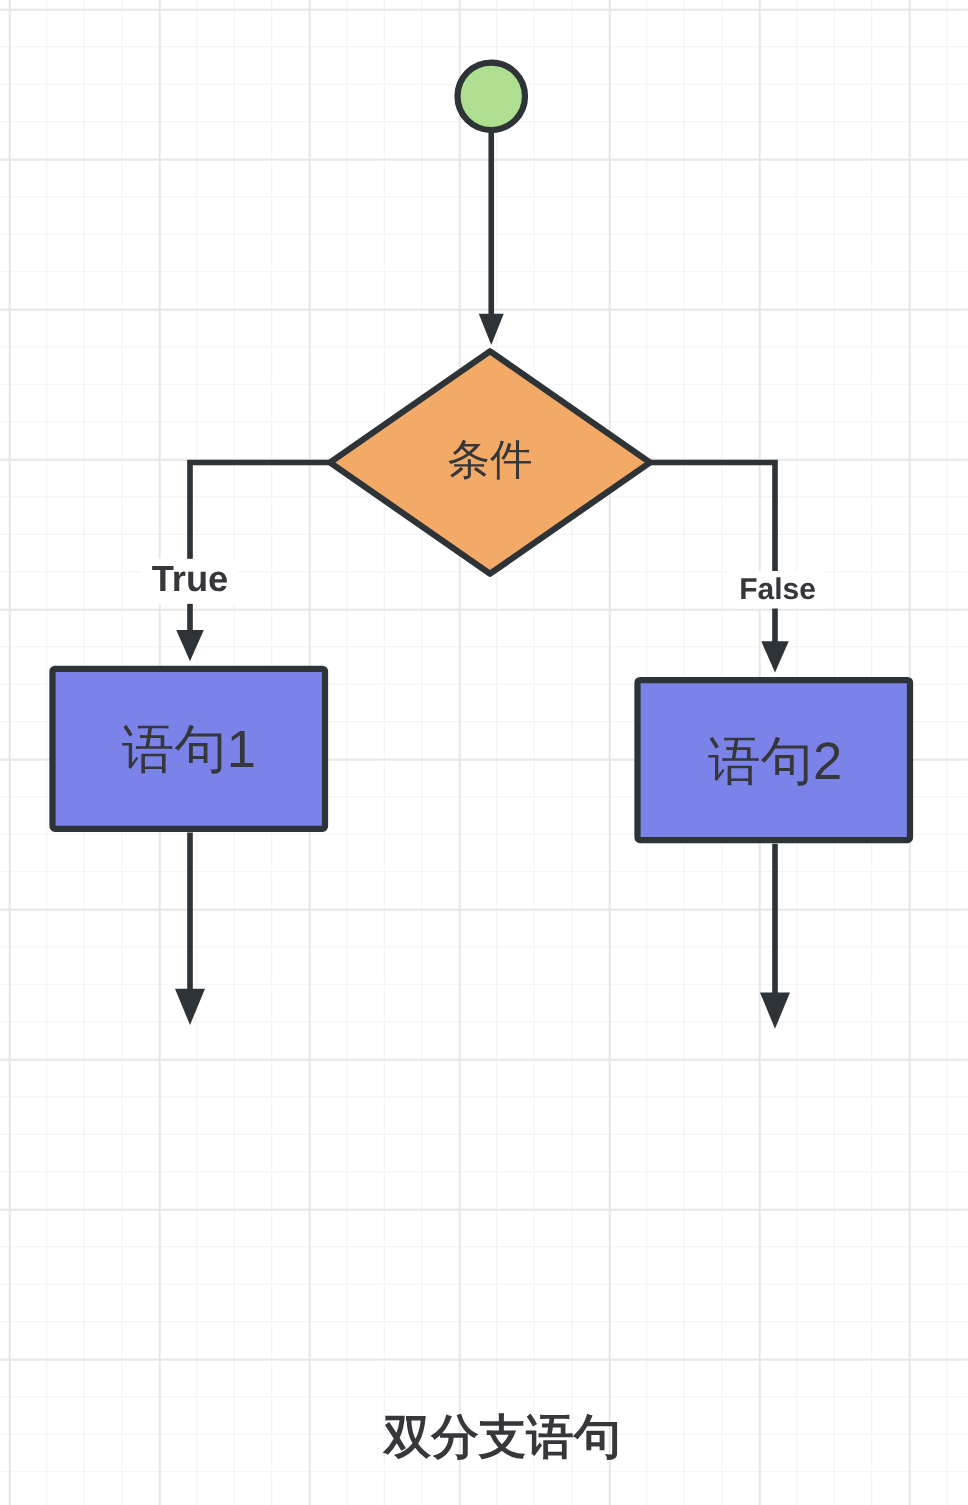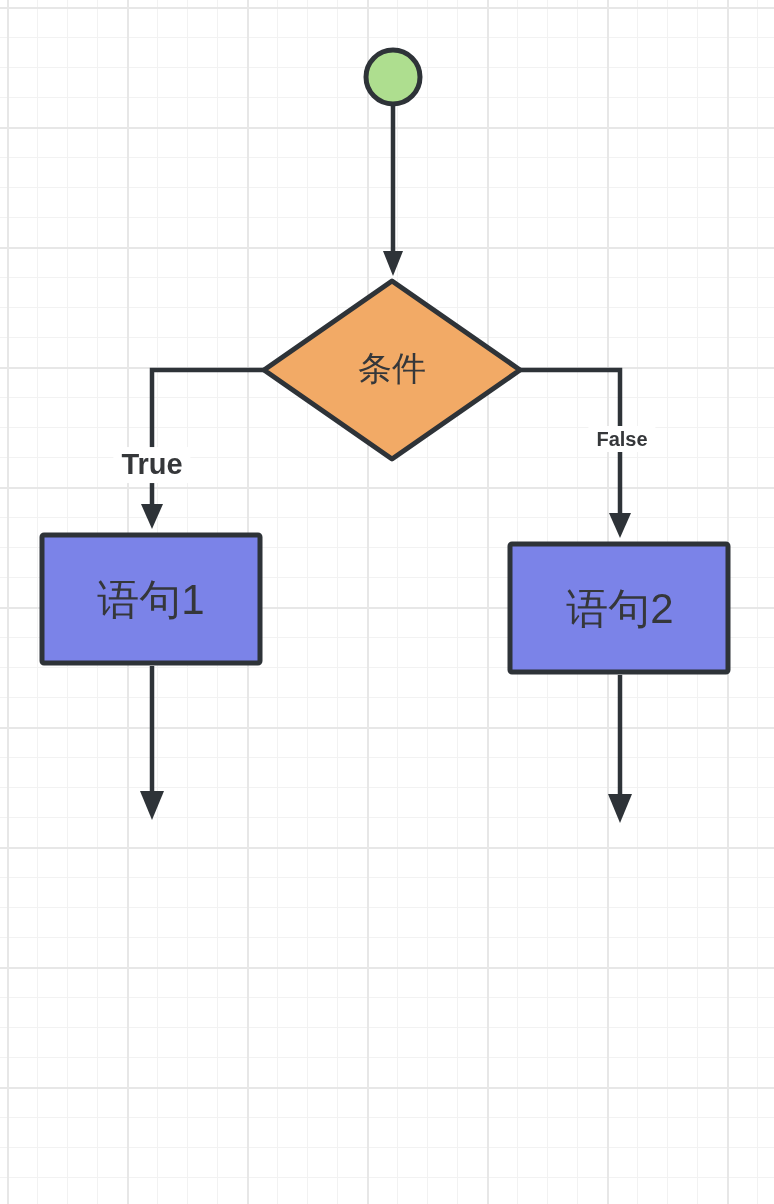--- a/index.html
+++ b/index.html
@@ -68,20 +68,21 @@
 
     <rect class="shape" x="42" y="535" width="218" height="128" rx="2" fill="#7b83e8"></rect>
 
     <rect class="shape" x="510" y="544" width="218" height="128" rx="2" fill="#7b83e8"></rect>
   </svg>
 
   <div class="label node-text" style="left:392px; top:369px; font-size:34px;">条件</div>
 
   <div class="label branch-text" style="left:152px; top:465px;">True</div>
 
-  <div class="label branch-text" style="left:622px; top:439px; font-size:20px;">False</div>
+  <div class="label branch-text" style="left:622px; top:472px; font-size:24px;">False</div>
 
   <div class="label node-text" style="left:151px; top:600px;">语句1</div>
 
   <div class="label node-text" style="left:620px; top:609px;">语句2</div>
 
+  <div class="label title-text" style="left:402px; top:1151px;">双分支语句</div>
 
 </div>
 
 </body></html>

